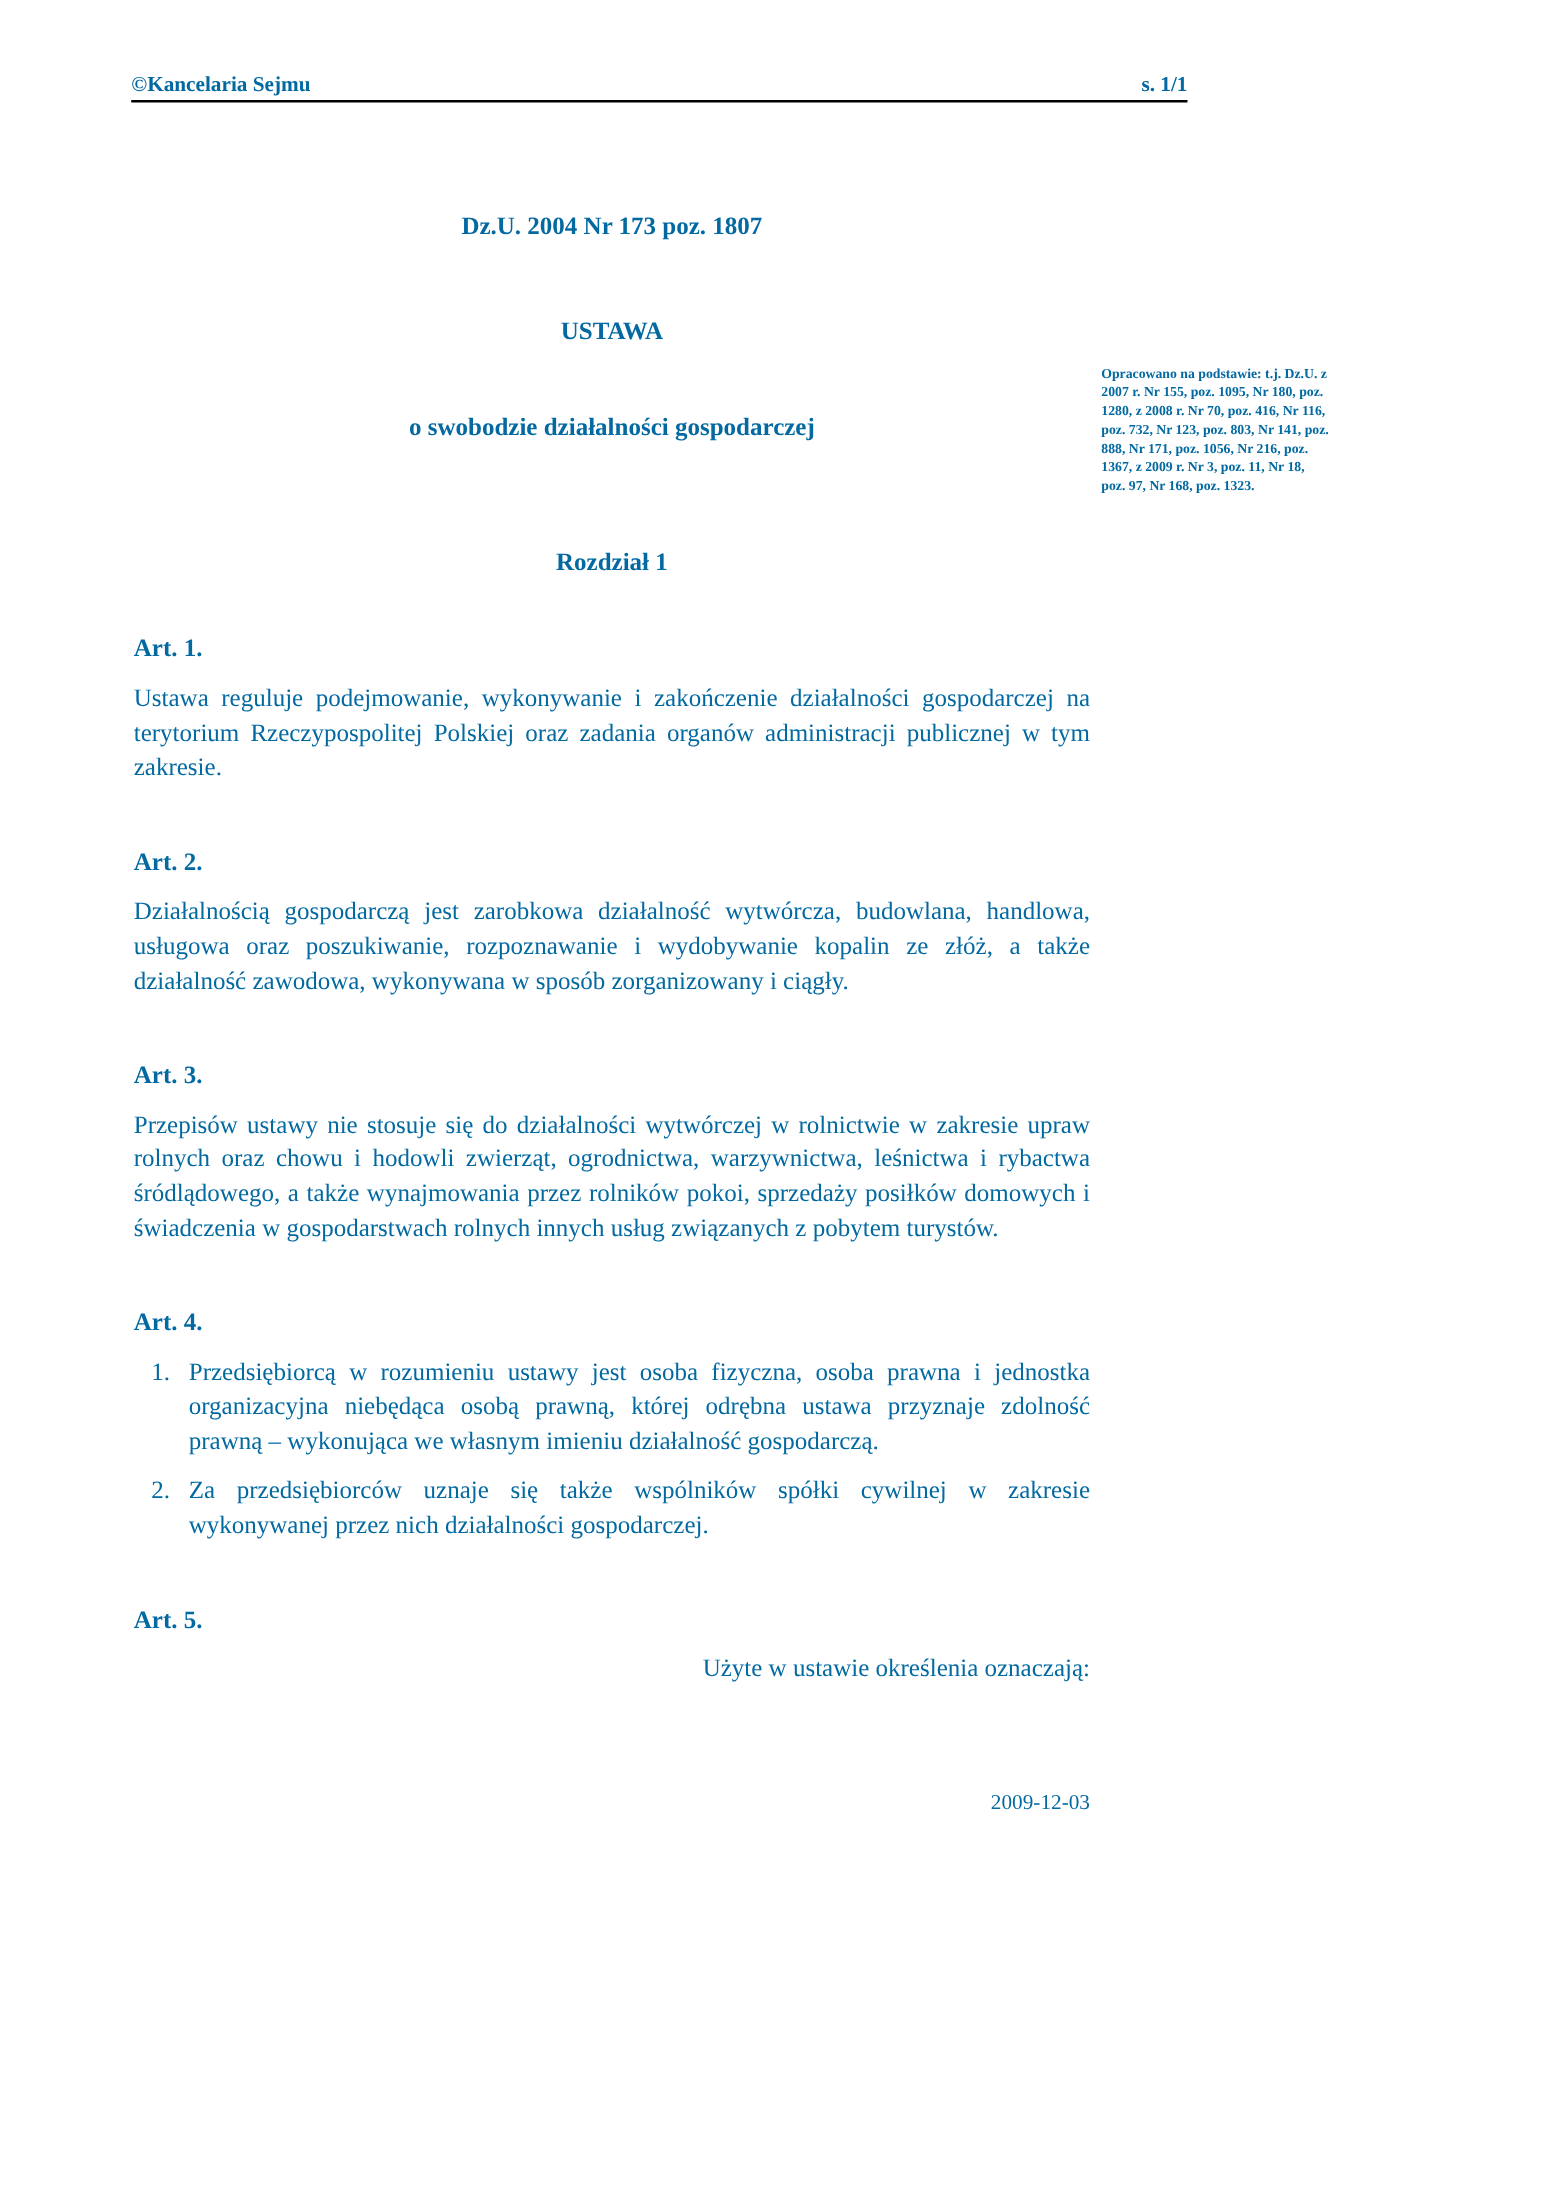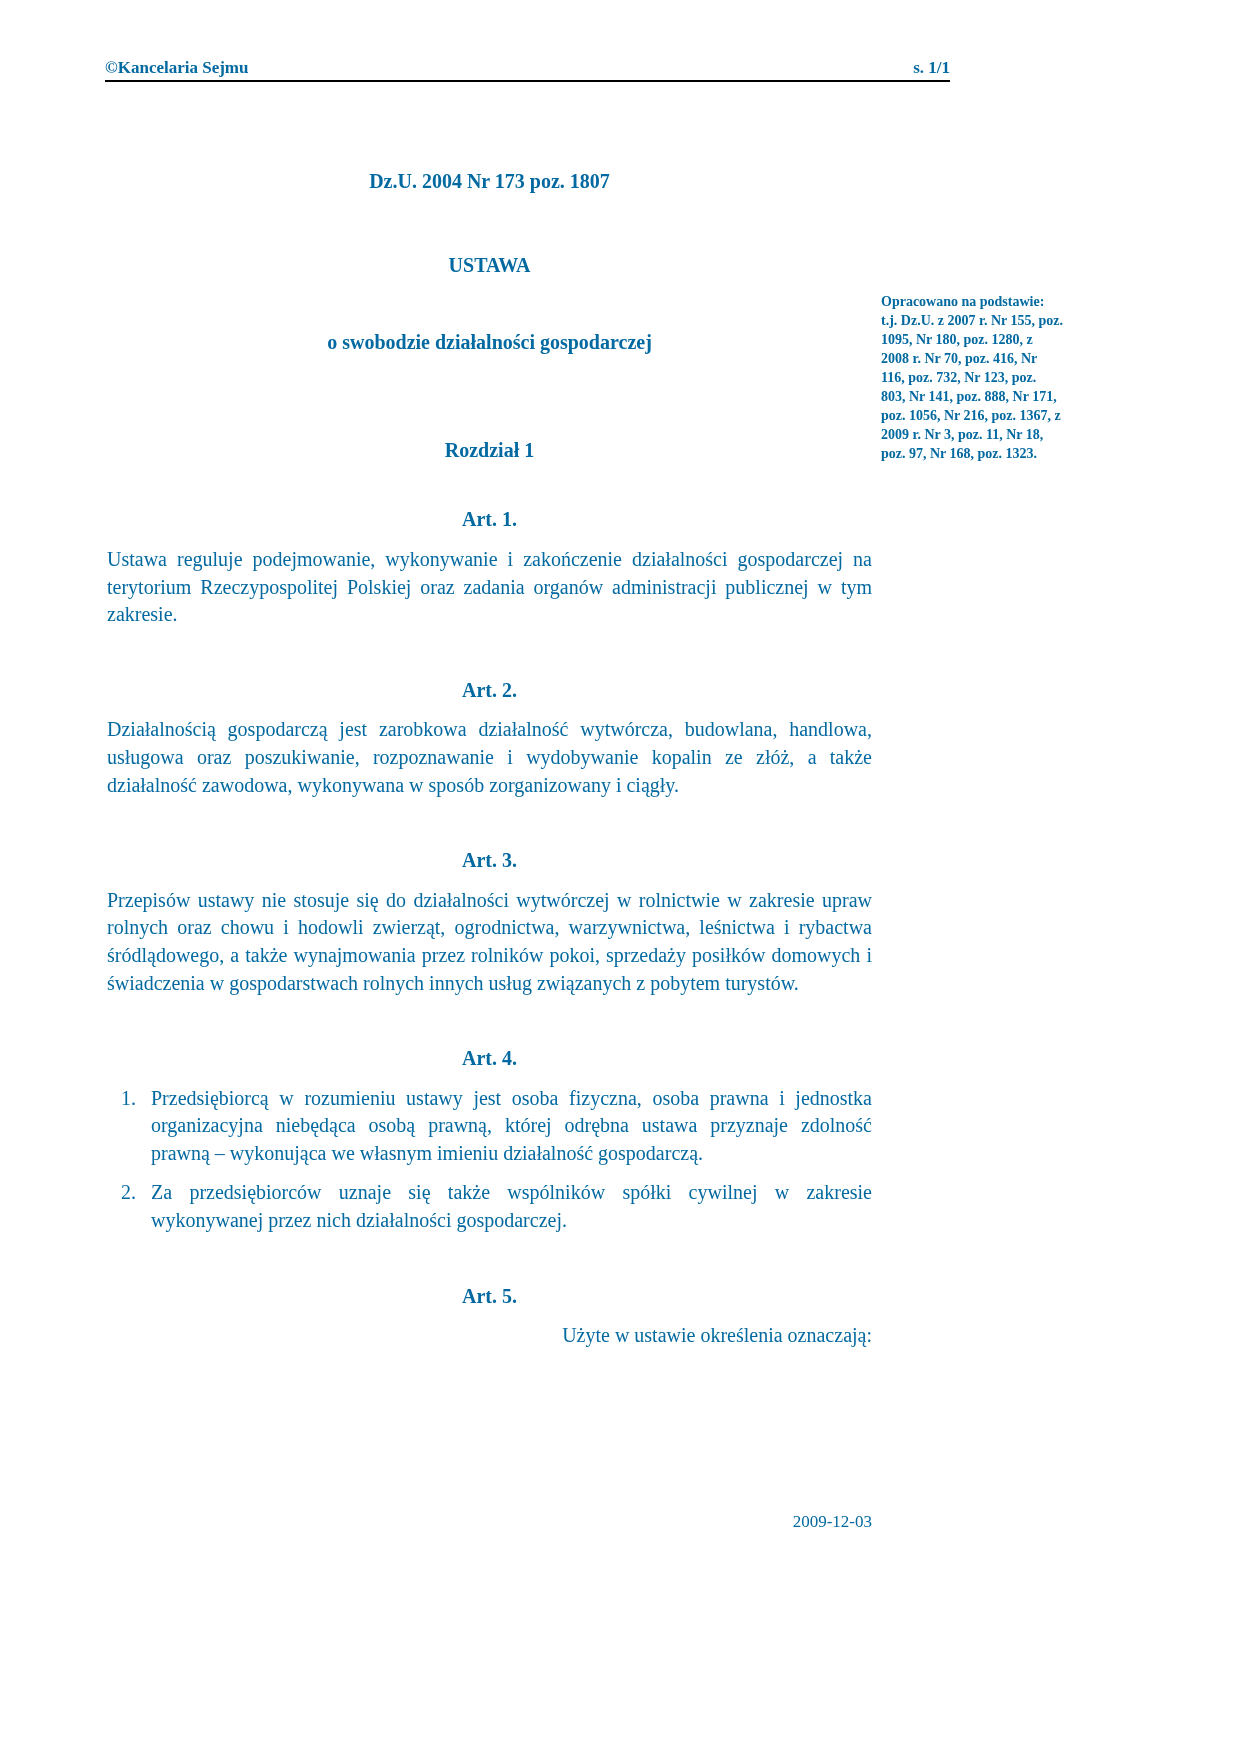--- a/index.html
+++ b/index.html
@@ -37,21 +37,21 @@
   .center { text-align: center; }
   .bold { font-weight: bold; }
   .docket { margin: 0; }
   .title-ustawa { margin: 56px 0 0; }
   .date-line { margin: 13px 0 0; }
   .subject { margin: 50px 0 0; }
   .chapter-num { margin: 80px 0 0; font-family: Liberation Serif, serif; }
   .chapter-title { margin: 12px 0 0; }
   .art-heading {
     margin: 48px 0 12px;
-    text-align: center;
+    text-align: left;
     font-weight: bold;
   }
   .art-heading.first { margin-top: 42px; }
   p.body {
     margin: 0;
     text-align: justify;
   }
   p.body.nojustify { text-align: right; }
   .list-item {
     position: relative;
@@ -59,27 +59,27 @@
     text-align: justify;
     margin: 0 0 12px;
   }
   .list-num { position: absolute; left: 14px; }
   .side-note {
     position: absolute;
     top: 292px;
     left: 881px;
     width: 182px;
     font-weight: bold;
-    font-size: 14px;
+    font-size: 11px;
     line-height: 1.36;
     text-align: left;
   }
   .footer {
     position: absolute;
-    top: 1512px;
+    top: 1432px;
     left: 107px;
     width: 765px;
     text-align: right;
     font-size: 17px;
   }
 </style>
 </head>
 <body>
 
 <div class="page">

